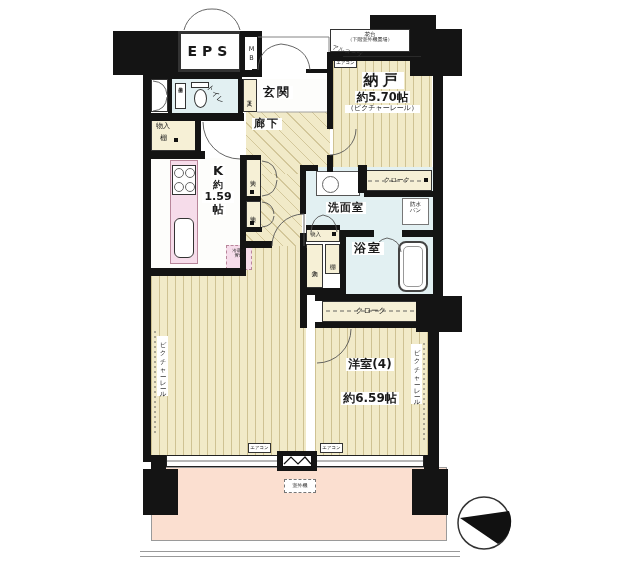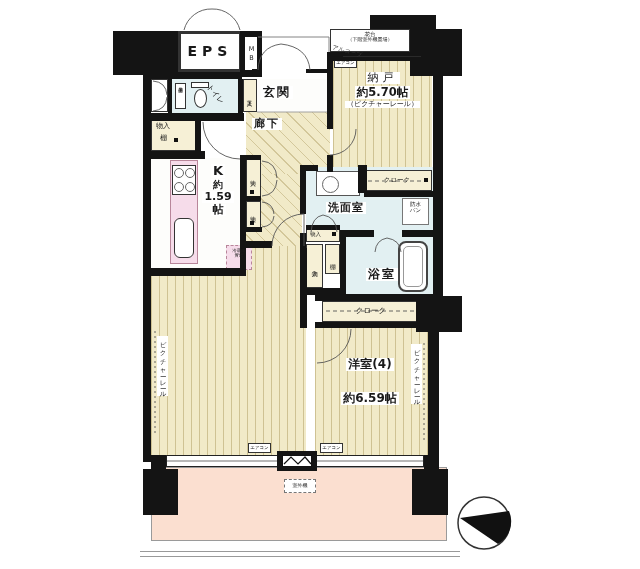--- a/index.html
+++ b/index.html
@@ -193,21 +193,21 @@
   <div class="lbl tag" style="left:261px;top:86px;font-size:12px;font-weight:bold;letter-spacing:2px;">玄関</div>
   <div class="lbl vert ctr" style="left:244px;top:81px;width:12px;height:30px;font-size:5.5px;letter-spacing:0;">下足入</div>
   <div class="lbl" style="left:211px;top:83px;font-size:7.5px;transform:rotate(50deg);transform-origin:left top;">トイレ</div>
   <div class="lbl vert" style="left:177px;top:84px;font-size:4.5px;letter-spacing:0;">上部吊棚</div>
   <div class="lbl" style="left:156px;top:123px;font-size:7px;">物入</div>
   <div class="lbl" style="left:160px;top:135px;font-size:7px;">棚</div>
   <div class="mk" style="left:174px;top:138px;"></div>
   <div class="lbl tag" style="left:252px;top:118px;font-size:11px;font-weight:bold;letter-spacing:2px;">廊下</div>
 
   <div class="lbl col" style="left:333px;top:72px;width:99px;">
-    <span class="tag" style="font-size:11px;font-weight:normal;letter-spacing:4px;">納戸</span>
+    <span class="tag" style="font-size:15px;font-weight:bold;letter-spacing:4px;">納戸</span>
     <span class="tag" style="font-size:11.5px;font-weight:bold;margin-top:2px;">約5.70帖</span>
     <span class="tag" style="font-size:7px;margin-top:2px;">（ピクチャーレール）</span>
   </div>
   <div class="lbl ctr" style="left:366px;top:172px;width:62px;height:17px;font-size:6.5px;">クローク</div>
   <div class="mk" style="left:424px;top:178px;"></div>
 
   <div class="lbl col" style="left:198px;top:164px;width:40px;">
     <span class="tag" style="font-size:13px;font-weight:bold;">K</span>
     <span class="tag" style="font-size:10px;font-weight:bold;margin-top:1px;">約</span>
     <span class="tag" style="font-size:11px;font-weight:bold;margin-top:1px;">1.59</span>
@@ -220,21 +220,21 @@
   <div class="lbl vert ctr" style="left:247px;top:162px;width:13px;height:28px;font-size:5.5px;letter-spacing:0;">物入</div>
   <div class="mk" style="left:250px;top:190px;"></div>
   <div class="lbl vert ctr" style="left:247px;top:203px;width:13px;height:18px;font-size:5.5px;letter-spacing:0;">物入</div>
   <div class="mk" style="left:250px;top:221px;"></div>
 
   <div class="lbl tag" style="left:326px;top:202px;font-size:11px;font-weight:bold;letter-spacing:1px;">洗面室</div>
   <div class="lbl col" style="left:403px;top:201px;width:25px;">
     <span style="font-size:5.5px;">防水</span>
     <span style="font-size:5.5px;">パン</span>
   </div>
-  <div class="lbl tag" style="left:352px;top:268px;font-size:12px;font-weight:bold;letter-spacing:2px;margin-left:14px;">浴室</div>
+  <div class="lbl tag" style="left:352px;top:242px;font-size:12px;font-weight:bold;letter-spacing:2px;">浴室</div>
   <div class="lbl" style="left:310px;top:231px;font-size:5.5px;">物入</div>
   <div class="mk" style="left:332px;top:232px;"></div>
   <div class="lbl vert ctr" style="left:307px;top:248px;width:15px;height:36px;font-size:6px;letter-spacing:0;">物入</div>
   <div class="lbl vert ctr" style="left:326px;top:248px;width:13px;height:22px;font-size:6px;letter-spacing:0;">棚</div>
 
   <div class="lbl vert tag" style="left:157px;top:336px;font-size:6.5px;letter-spacing:2px;">ピクチャーレール</div>
 
   <div class="lbl col" style="left:315px;top:358px;width:110px;">
     <span class="tag" style="font-size:12px;font-weight:bold;">洋室(4)</span>
     <span class="tag" style="font-size:12px;font-weight:bold;margin-top:21px;">約6.59帖</span>

